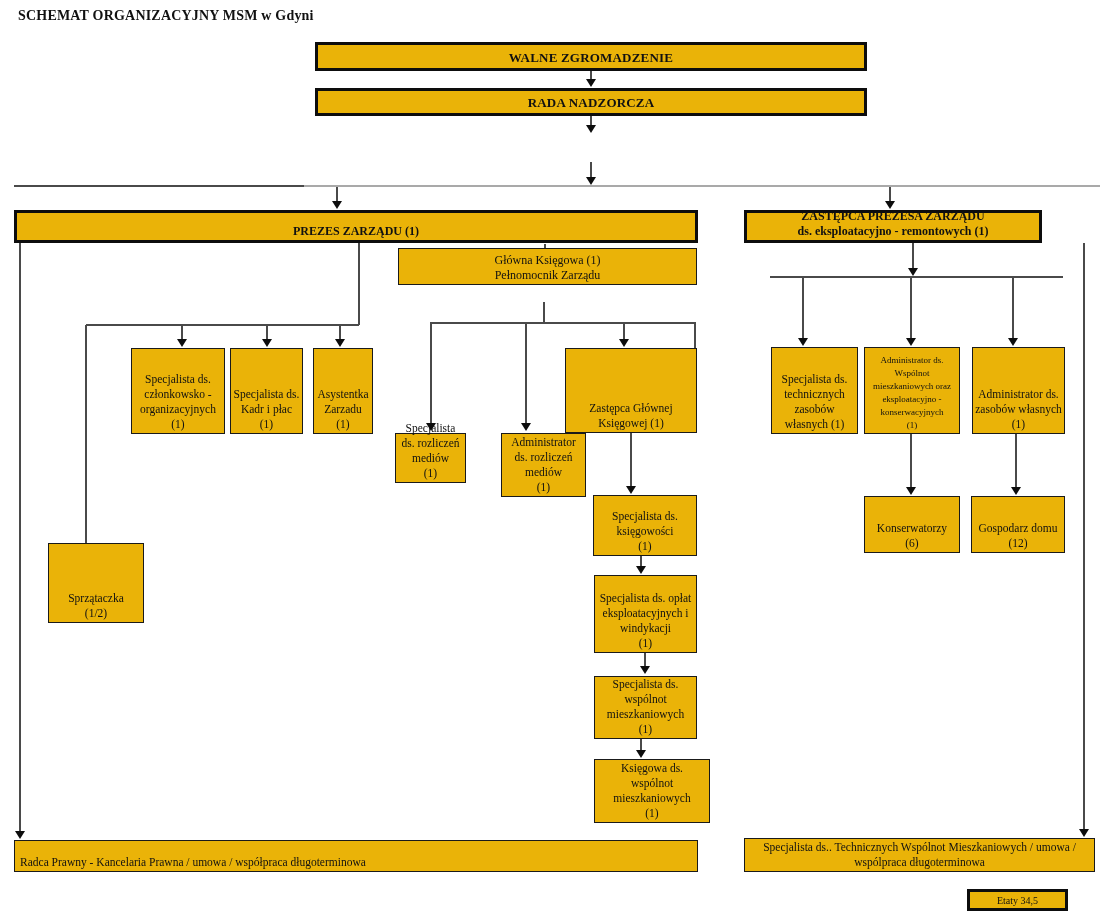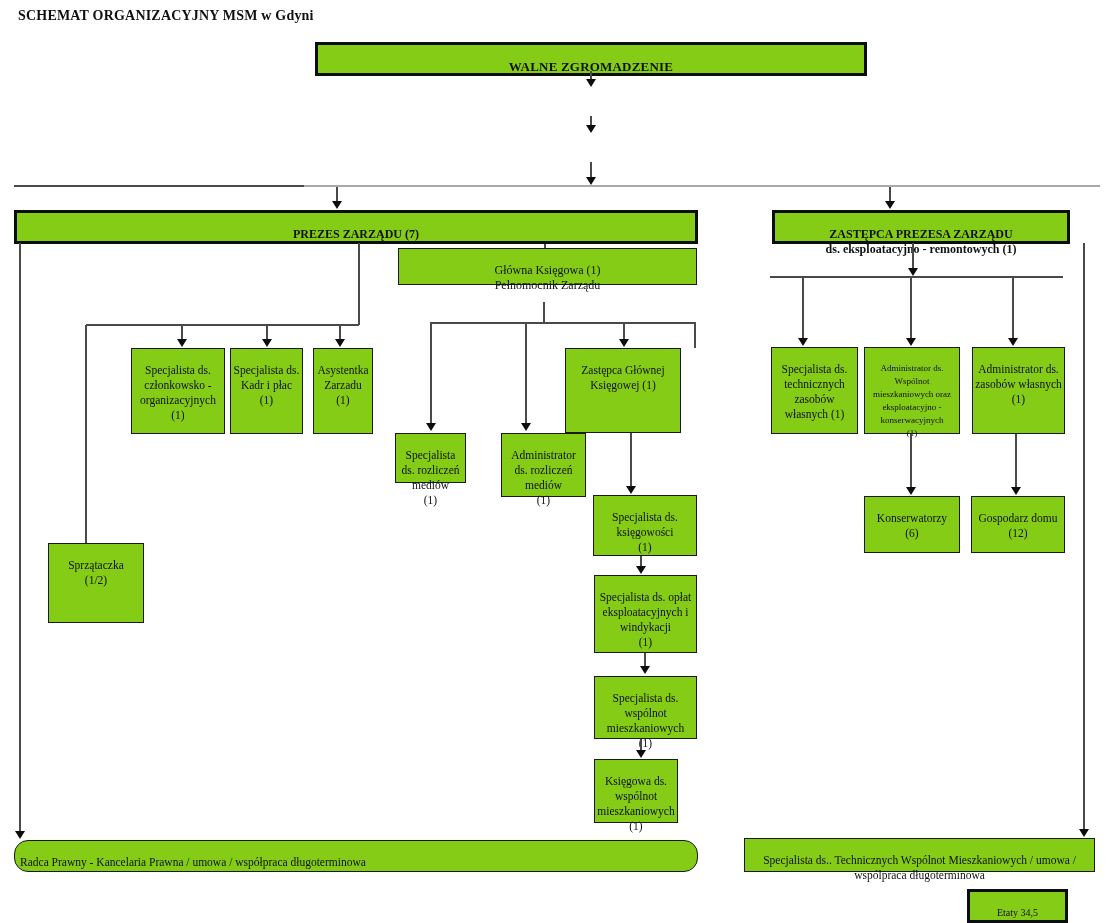--- a/index.html
+++ b/index.html
@@ -3,31 +3,31 @@
 <meta charset="utf-8">
 <style>
   html,body{margin:0;padding:0;background:#ffffff;}
   #stage{
     position:relative;width:1107px;height:923px;background:#ffffff;
     font-family:"Liberation Serif","DejaVu Serif",serif;color:#111;
     overflow:hidden;
   }
   *{box-sizing:border-box;}
   .box{
-    position:absolute;border:1.5px solid #1a1a1a;background:#84cc16;
-    display:flex;align-items:flex-start;justify-content:center;text-align:center;
-    font-size:11.5px;line-height:1.3;padding:14px 2px;
+    position:absolute;border:1.5px solid #1a1a1a;background:#eab308;
+    display:flex;align-items:flex-end;justify-content:center;text-align:center;
+    font-size:11.5px;line-height:1.3;padding:1px 2px;
   }
   .box .txt{white-space:pre-line;display:block;width:100%;}
   .thick{border:3px solid #0d0d0d;}
   .bold{font-weight:bold;}
   .f13{font-size:13px;letter-spacing:.2px;}
   .f12{font-size:12px;line-height:1.25;}
   .small{font-size:9px;line-height:1.45;}
-  .leftal{justify-content:flex-start;text-align:left;padding-left:5px;border-radius:14px;}
+  .leftal{justify-content:flex-start;text-align:left;padding-left:5px;}
   .title{
     position:absolute;left:18px;top:8px;font-weight:bold;font-size:14px;letter-spacing:.2px;
   }
   
   .hline{position:absolute;height:1.6px;background:#4a4a4a;}
   .hline.gray{background:#a9a9a9;}
   .vline{position:absolute;width:1.6px;background:#4a4a4a;}
   .varrow{position:absolute;width:12px;}
   .varrow .stem{position:absolute;left:5px;top:0;bottom:4px;width:1.6px;background:#4a4a4a;}
   .varrow .head{
@@ -39,20 +39,23 @@
 </head>
 <body>
 
 <div id="stage">
 
   <div class="title">SCHEMAT ORGANIZACYJNY MSM  w Gdyni</div>
 
   <div class="box thick bold f13" style="left:315px;top:42px;width:552px;height:29px">
     <span class="txt">WALNE ZGROMADZENIE</span>
   </div>
+  <div class="box thick bold f13" style="left:315px;top:88px;width:552px;height:28px">
+    <span class="txt">RADA NADZORCZA</span>
+  </div>
 
   <div class="varrow" style="left:585px;top:71px;height:16px">
       <span class="stem"></span>
       <span class="head"></span>
     </div>
   <div class="varrow" style="left:585px;top:116px;height:17px">
       <span class="stem"></span>
       <span class="head"></span>
     </div>
   <div class="varrow" style="left:585px;top:162px;height:23px">
@@ -65,23 +68,23 @@
   <div class="varrow" style="left:331px;top:187px;height:22px">
       <span class="stem"></span>
       <span class="head"></span>
     </div>
   <div class="varrow" style="left:884px;top:187px;height:22px">
       <span class="stem"></span>
       <span class="head"></span>
     </div>
 
   <div class="box thick bold f12" style="left:14px;top:210px;width:684px;height:33px">
-    <span class="txt">PREZES ZARZĄDU (7)</span>
-  </div>
-  <div class="box thick bold f12" style="left:772px;top:210px;width:298px;height:33px">
+    <span class="txt">PREZES ZARZĄDU (1)</span>
+  </div>
+  <div class="box thick bold f12" style="left:744px;top:210px;width:298px;height:33px">
     <span class="txt">ZASTĘPCA PREZESA ZARZĄDU
 ds. eksploatacyjno - remontowych (1)</span>
   </div>
 
   <div class="varrow" style="left:14px;top:243px;height:596px">
       <span class="stem"></span>
       <span class="head"></span>
     </div>
 
   <div class="varrow" style="left:1078px;top:243px;height:594px">
@@ -154,21 +157,21 @@
 ds. rozliczeń
 mediów
 (1)</span>
   </div>
   <div class="box" style="left:501px;top:433px;width:85px;height:64px">
     <span class="txt">Administrator
 ds. rozliczeń
 mediów
 (1)</span>
   </div>
-  <div class="box" style="left:565px;top:348px;width:116px;height:85px">
+  <div class="box" style="left:565px;top:348px;width:132px;height:85px">
     <span class="txt">Zastępca Głównej
 Księgowej (1)</span>
   </div>
 
   <div class="varrow" style="left:625px;top:433px;height:61px">
       <span class="stem"></span>
       <span class="head"></span>
     </div>
   <div class="box" style="left:593px;top:495px;width:104px;height:61px">
     <span class="txt">Specjalista ds.
@@ -195,21 +198,21 @@
     <span class="txt">Specjalista ds.
 wspólnot
 mieszkaniowych
 (1)</span>
   </div>
 
   <div class="varrow" style="left:635px;top:739px;height:19px">
       <span class="stem"></span>
       <span class="head"></span>
     </div>
-  <div class="box" style="left:594px;top:759px;width:84px;height:64px">
+  <div class="box" style="left:594px;top:759px;width:116px;height:64px">
     <span class="txt">Księgowa  ds.
 wspólnot
 mieszkaniowych
 (1)</span>
   </div>
 
   <div class="box" style="left:48px;top:543px;width:96px;height:80px">
     <span class="txt">Sprzątaczka
 (1/2)</span>
   </div>

